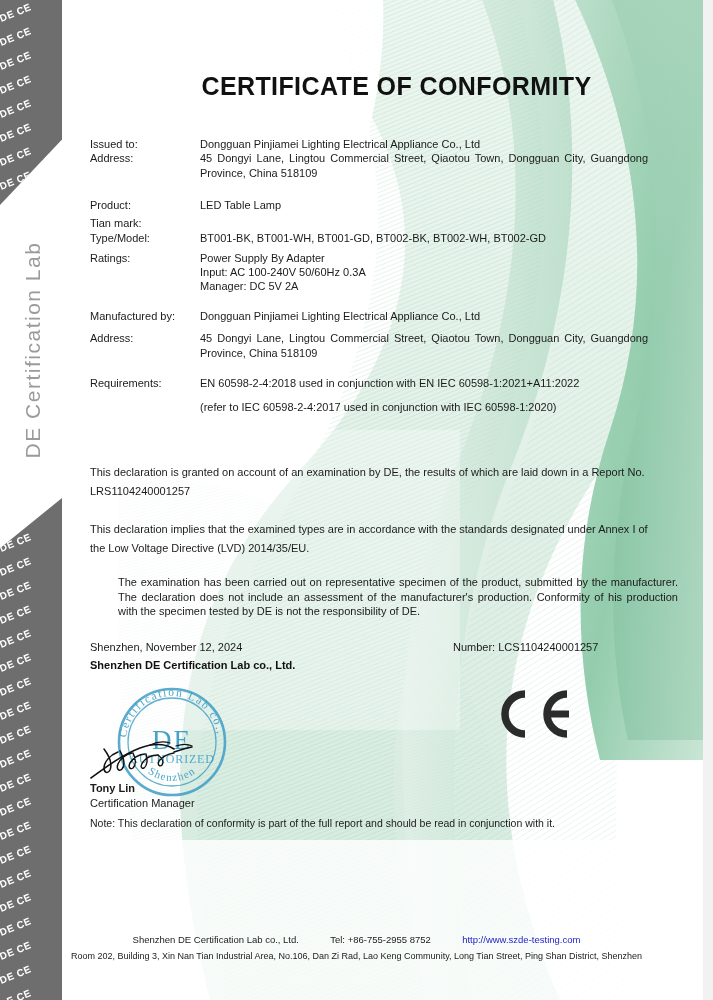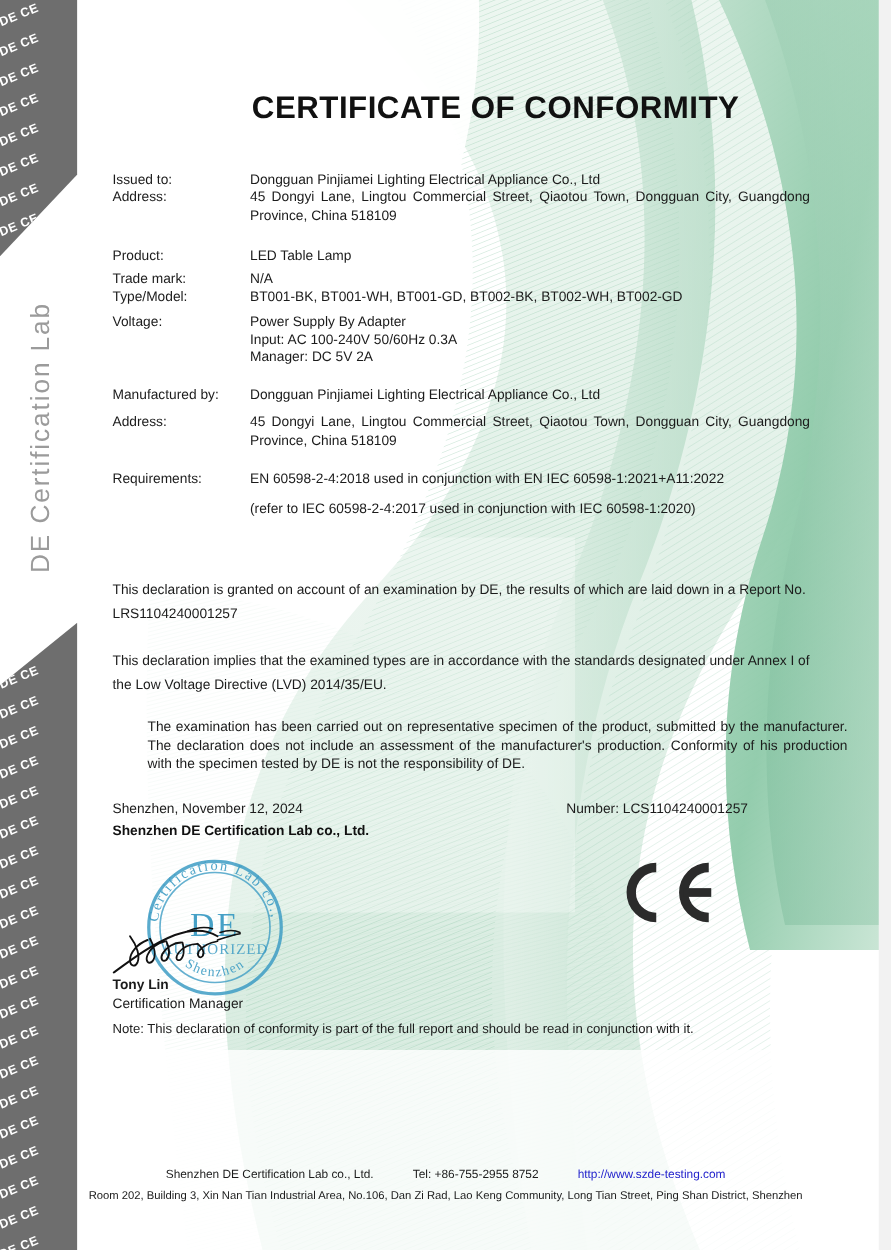--- a/index.html
+++ b/index.html
@@ -334,31 +334,30 @@
       <span class="flabel">Address:</span>
       <div class="fval just">45 Dongyi Lane, Lingtou Commercial Street, Qiaotou Town, Dongguan City, Guangdong Province, China 518109</div>
     </div>
 
     <div class="frow" style="top:198px;">
       <span class="flabel">Product:</span>
       <div class="fval">LED Table Lamp</div>
     </div>
 
     <div class="frow" style="top:216px;">
-      <span class="flabel">Trade mark:</span>
-      <div class="fval">N/A</div>
+      <span class="flabel">Tian mark:</span>
     </div>
 
     <div class="frow" style="top:231px;">
       <span class="flabel">Type/Model:</span>
       <div class="fval">BT001-BK, BT001-WH, BT001-GD, BT002-BK, BT002-WH, BT002-GD</div>
     </div>
 
     <div class="frow" style="top:251px;">
-      <span class="flabel">Voltage:</span>
+      <span class="flabel">Ratings:</span>
       <div class="fval">Power Supply By Adapter</div>
     </div>
     <div class="frow" style="top:265px;">
       <div class="fval">Input:   AC 100-240V 50/60Hz 0.3A</div>
     </div>
     <div class="frow" style="top:279px;">
       <div class="fval">Manager: DC 5V 2A</div>
     </div>
 
     <div class="frow" style="top:309px;">

